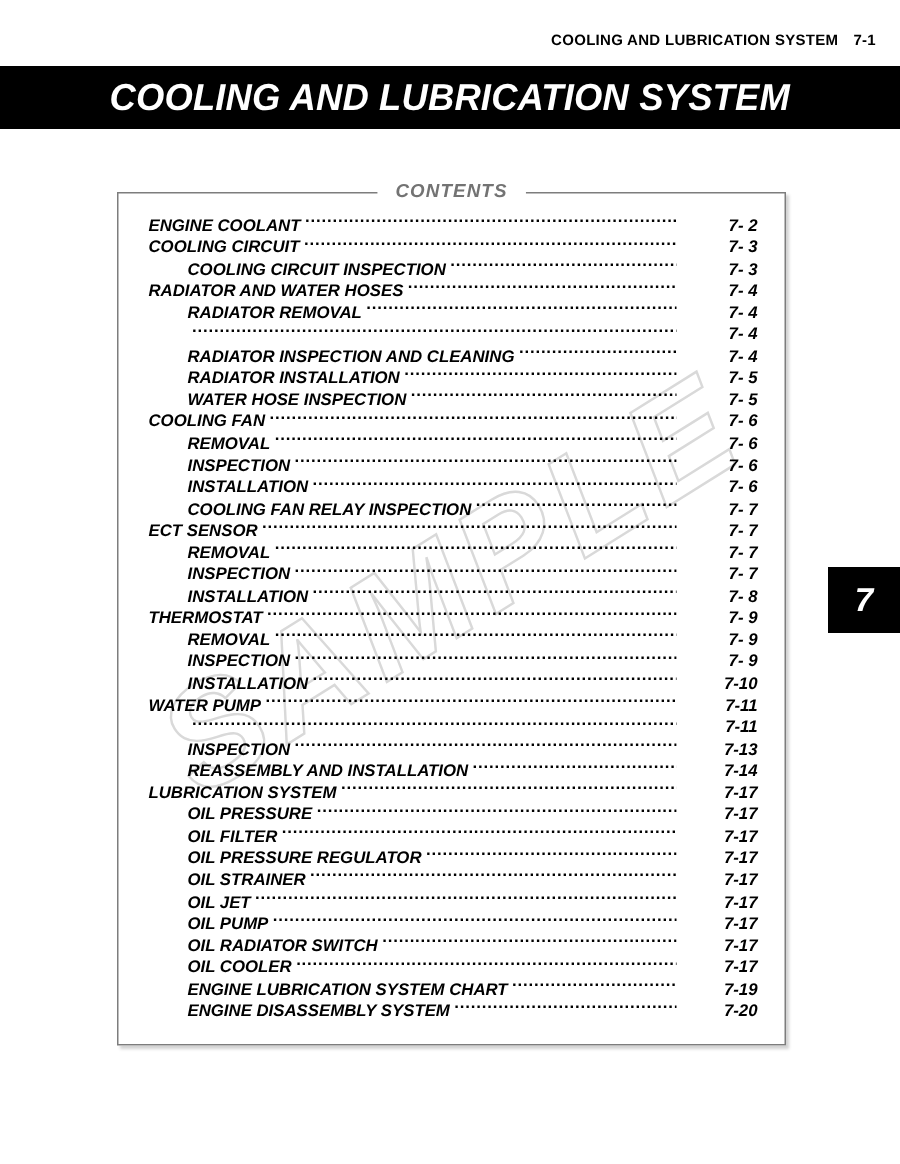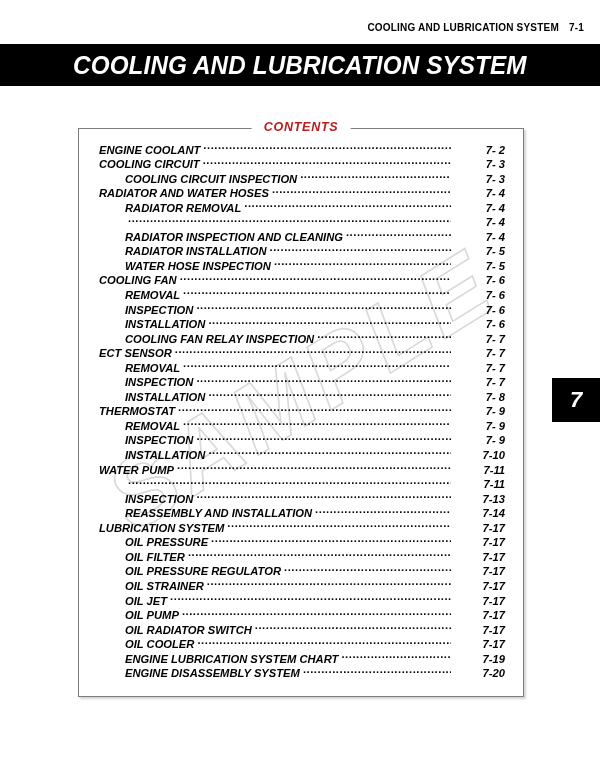--- a/index.html
+++ b/index.html
@@ -85,21 +85,21 @@
     position: absolute;
     left: 50%;
     top: -9px;
     transform: translateX(-50%);
     background: #ffffff;
     padding: 0 12px;
     font-size: 12.5px;
     font-weight: bold;
     font-style: italic;
     letter-spacing: 0.06em;
-    color: #b91c1c;
+    color: #737373;
     white-space: nowrap;
   }
 
   
   .watermark {
     position: absolute;
     left: 50%;
     top: 46%;
     transform: translate(-50%, -50%) rotate(-32deg);
     font-size: 96px;

